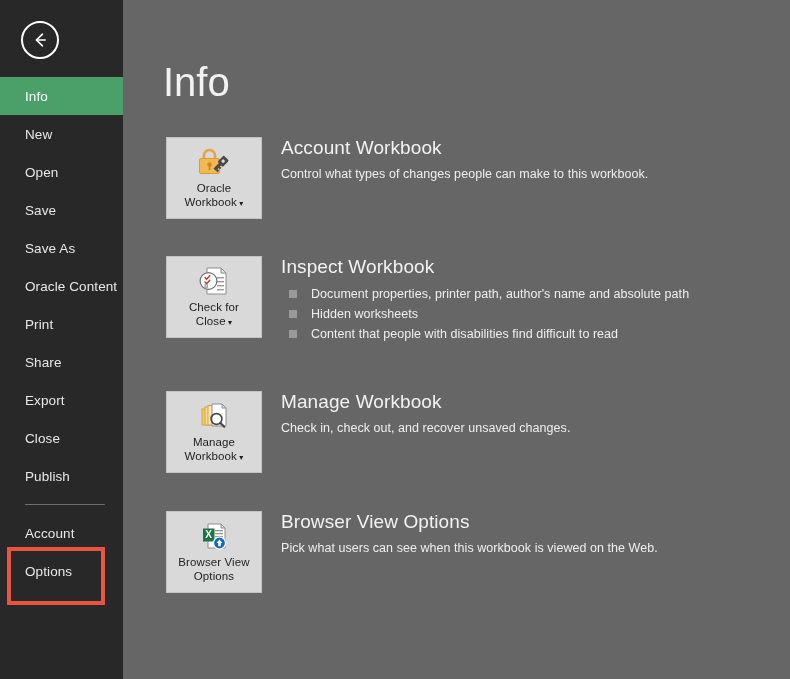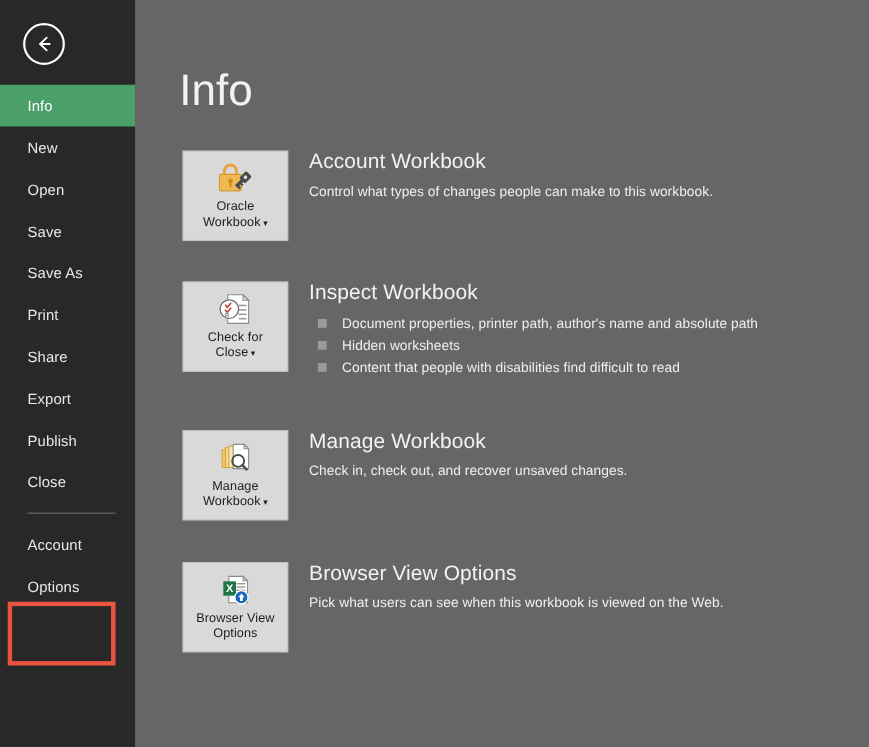--- a/index.html
+++ b/index.html
@@ -196,33 +196,36 @@
     <div class="nav-item">
       <span>Open</span>
     </div>
     <div class="nav-item">
       <span>Save</span>
     </div>
     <div class="nav-item">
       <span>Save As</span>
     </div>
     <div class="nav-item">
+      <span>Oracle Content</span>
+    </div>
+    <div class="nav-item">
       <span>Print</span>
     </div>
     <div class="nav-item">
       <span>Share</span>
     </div>
     <div class="nav-item">
       <span>Export</span>
     </div>
     <div class="nav-item">
+      <span>Close</span>
+    </div>
+    <div class="nav-item">
       <span>Publish</span>
-    </div>
-    <div class="nav-item">
-      <span>Close</span>
     </div>
 
     <div class="nav-sep"></div>
 
     <div class="nav-item">
       <span>Account</span>
     </div>
     <div class="nav-item">
       <span>Options</span>
     </div>

